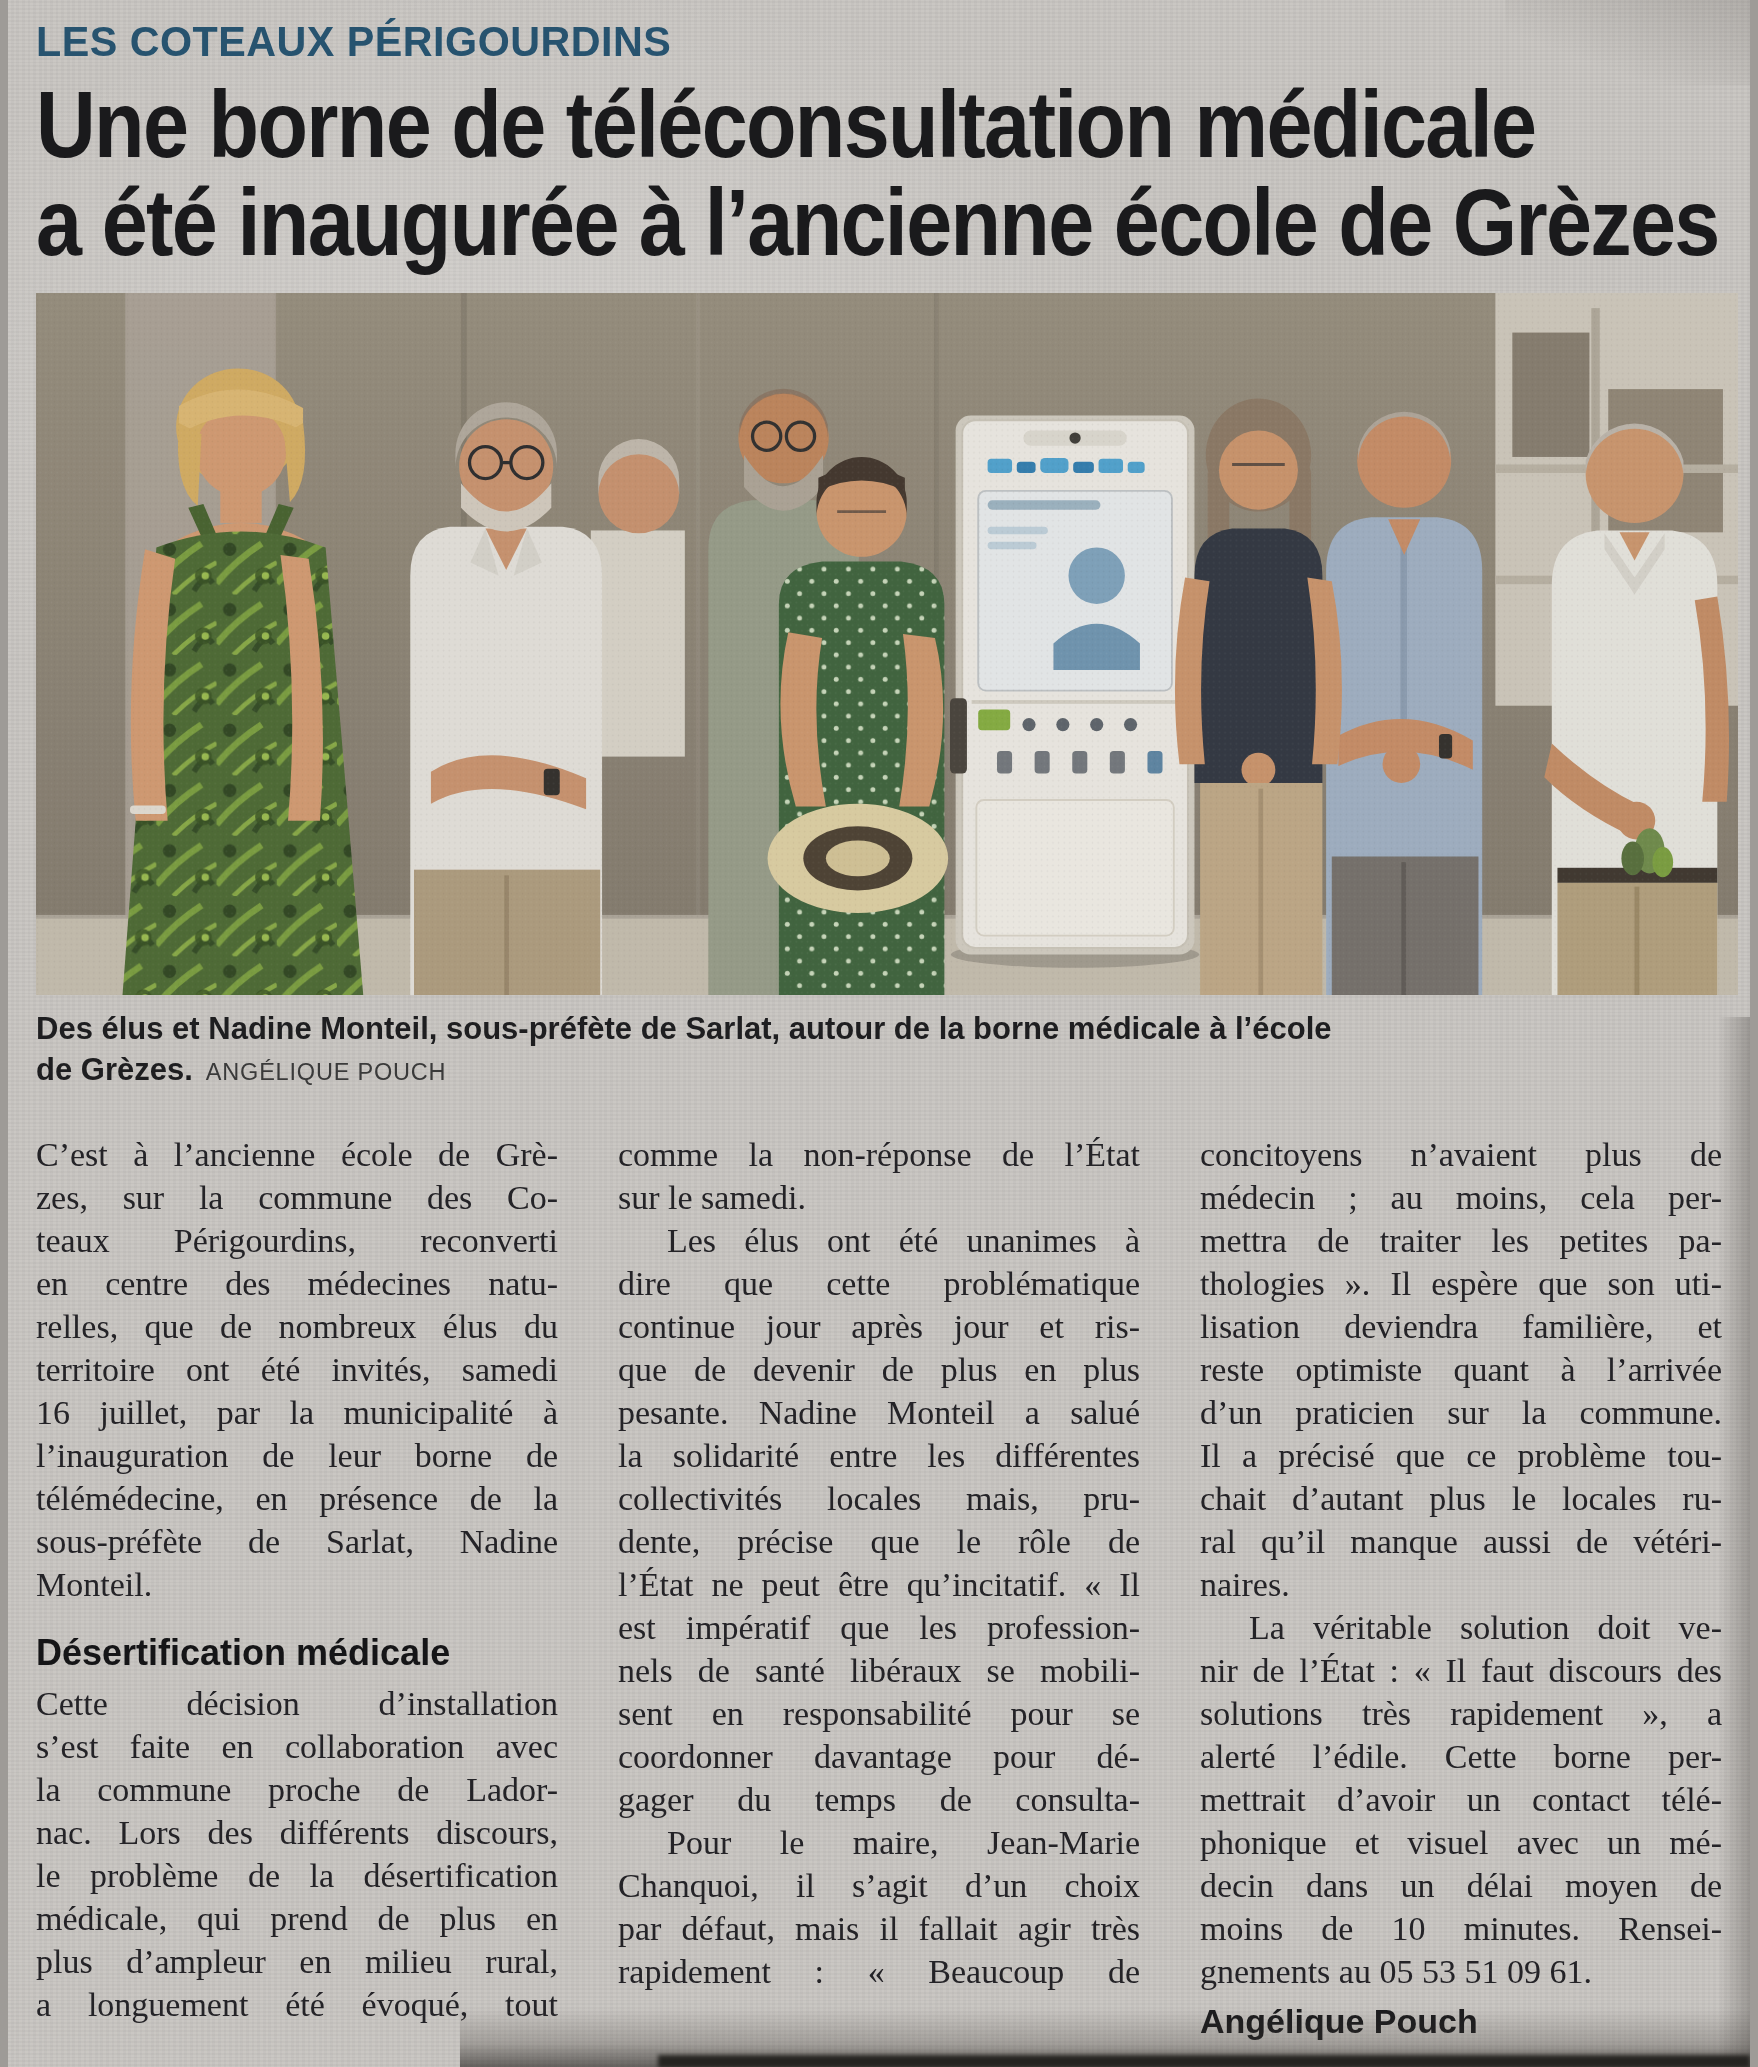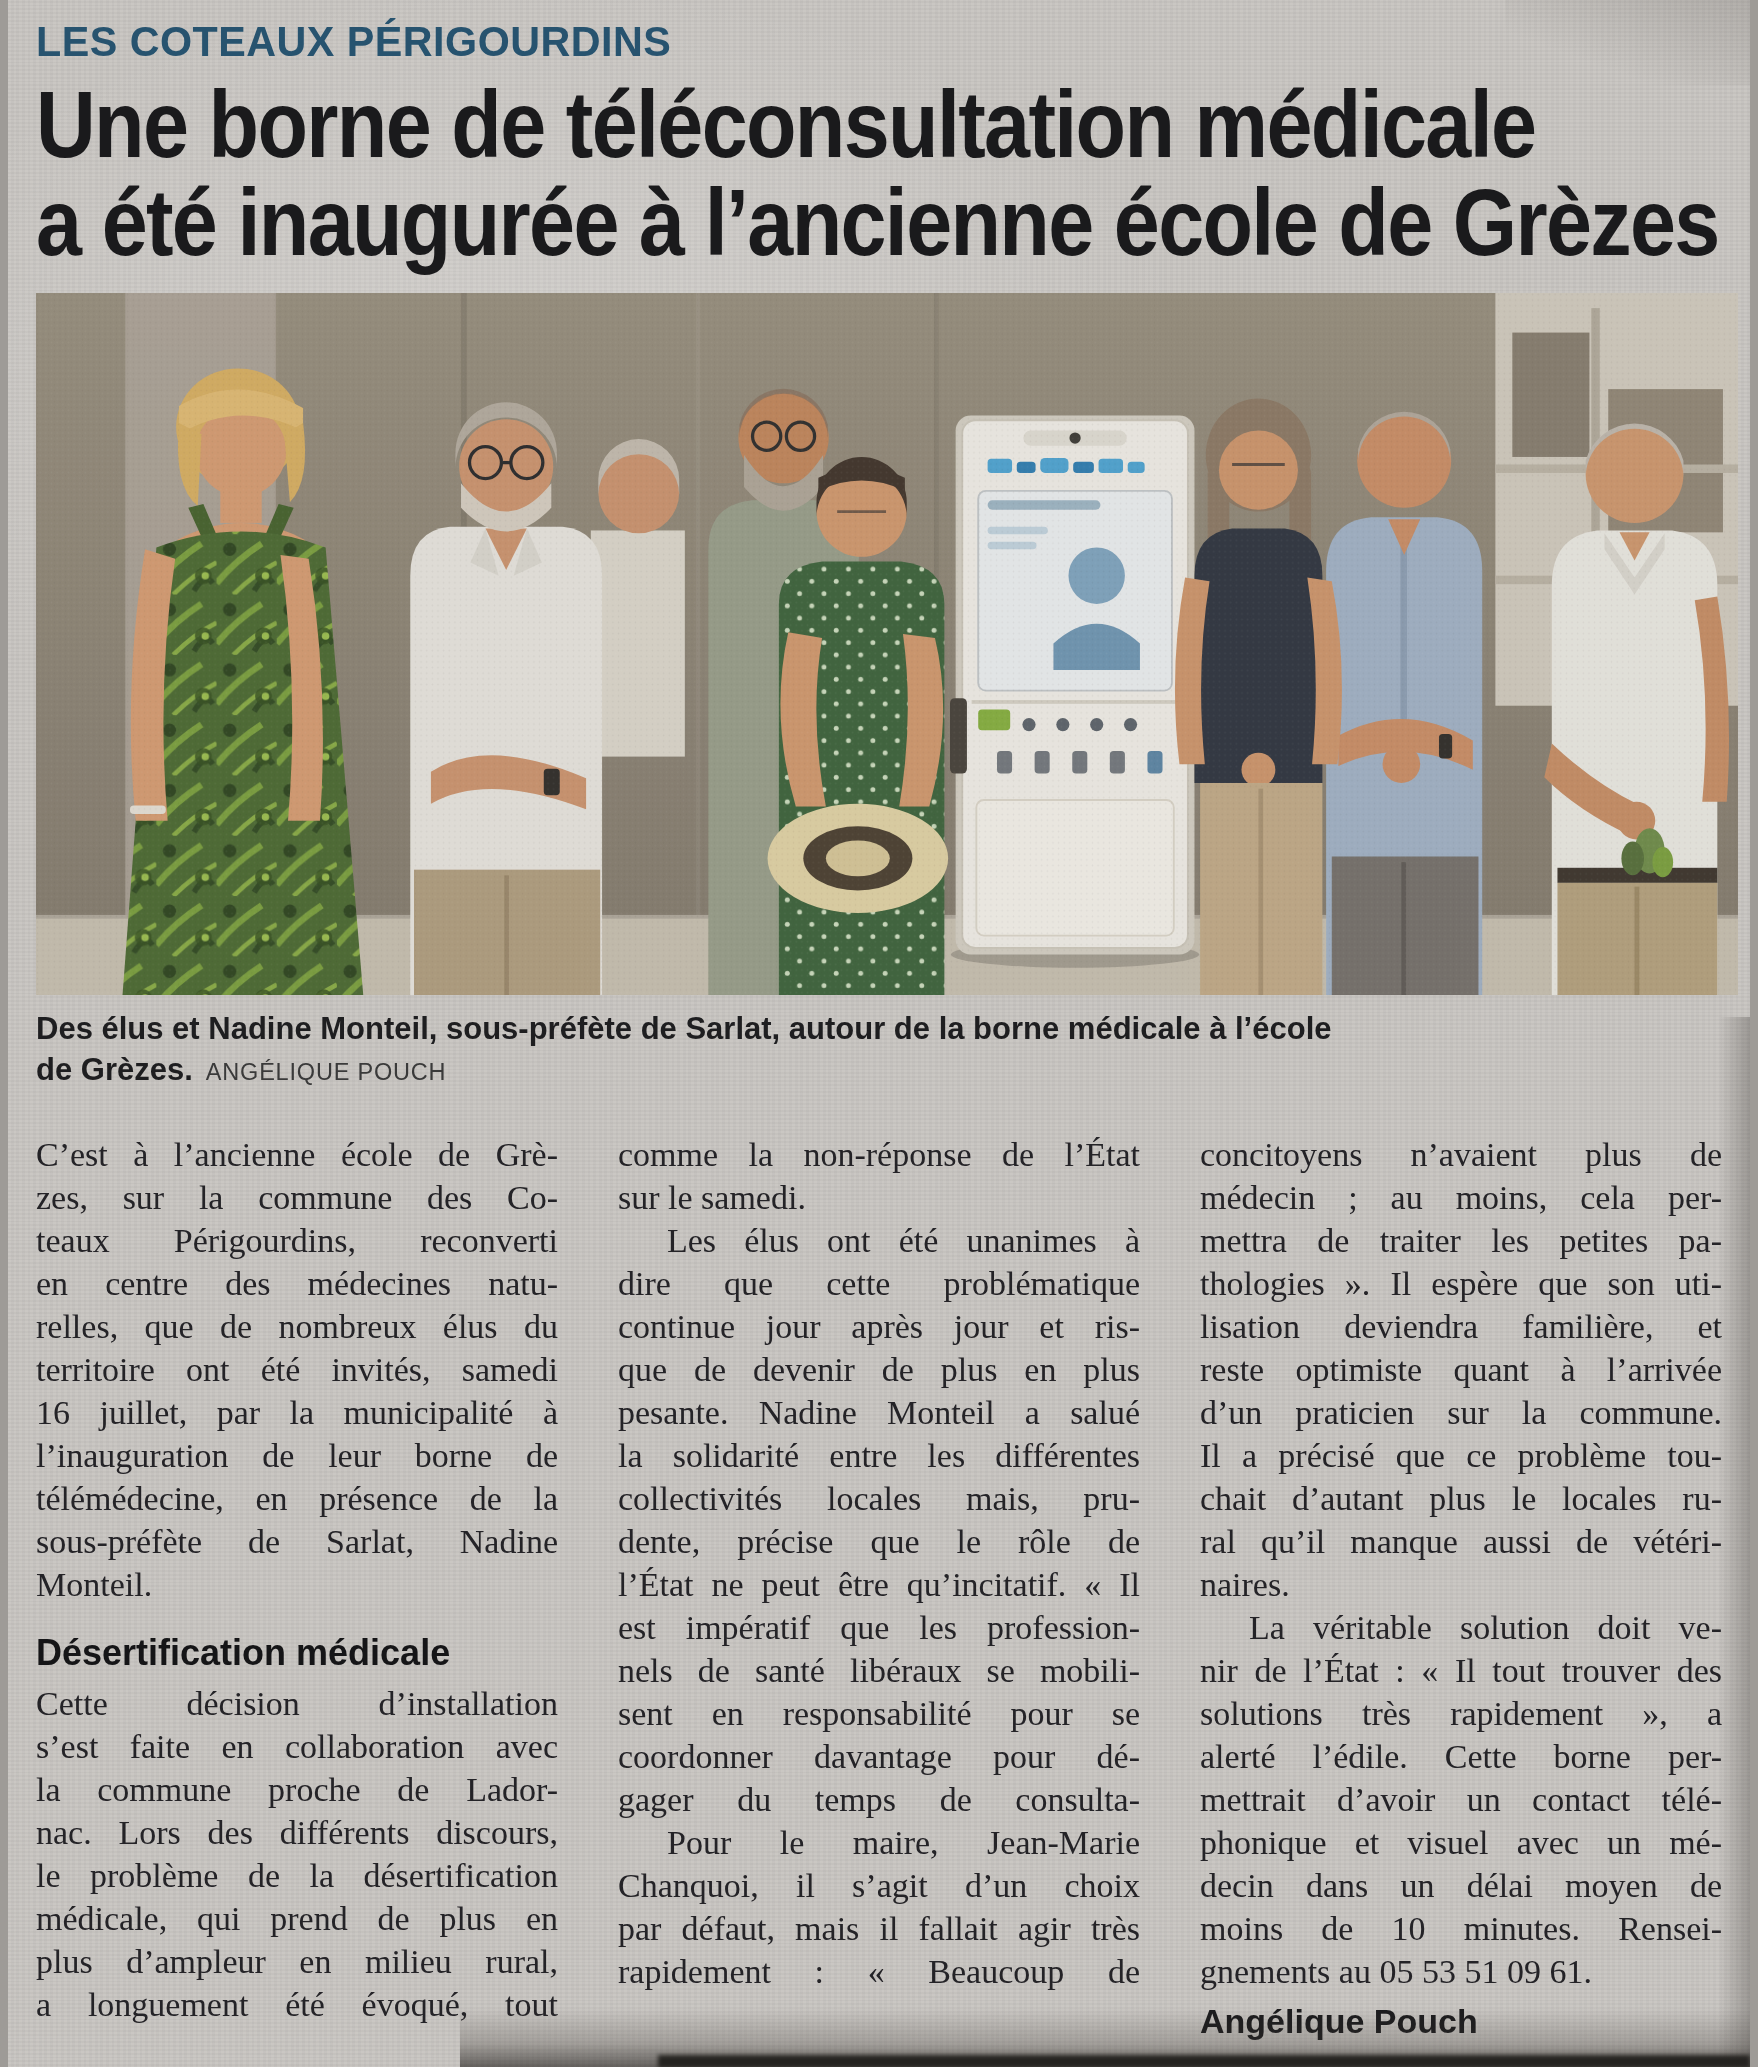--- a/index.html
+++ b/index.html
@@ -371,21 +371,21 @@
           <div class="bline">mettra de traiter les petites pa-</div>
           <div class="bline">thologies ». Il espère que son uti-</div>
           <div class="bline">lisation deviendra familière, et</div>
           <div class="bline">reste optimiste quant à l’arrivée</div>
           <div class="bline">d’un praticien sur la commune.</div>
           <div class="bline">Il a précisé que ce problème tou-</div>
           <div class="bline">chait d’autant plus le locales ru-</div>
           <div class="bline">ral qu’il manque aussi de vétéri-</div>
           <div class="bline bline-end">naires.</div>
           <div class="bline indent">La véritable solution doit ve-</div>
-          <div class="bline">nir de l’État : « Il tout trouver des</div>
+          <div class="bline">nir de l’État : « Il faut discours des</div>
           <div class="bline">solutions très rapidement », a</div>
           <div class="bline">alerté l’édile. Cette borne per-</div>
           <div class="bline">mettrait d’avoir un contact télé-</div>
           <div class="bline">phonique et visuel avec un mé-</div>
           <div class="bline">decin dans un délai moyen de</div>
           <div class="bline">moins de 10 minutes. Rensei-</div>
           <div class="bline bline-end">gnements au 05 53 51 09 61.</div>
           <div class="signature">Angélique Pouch</div>
         </div>
       </div>

